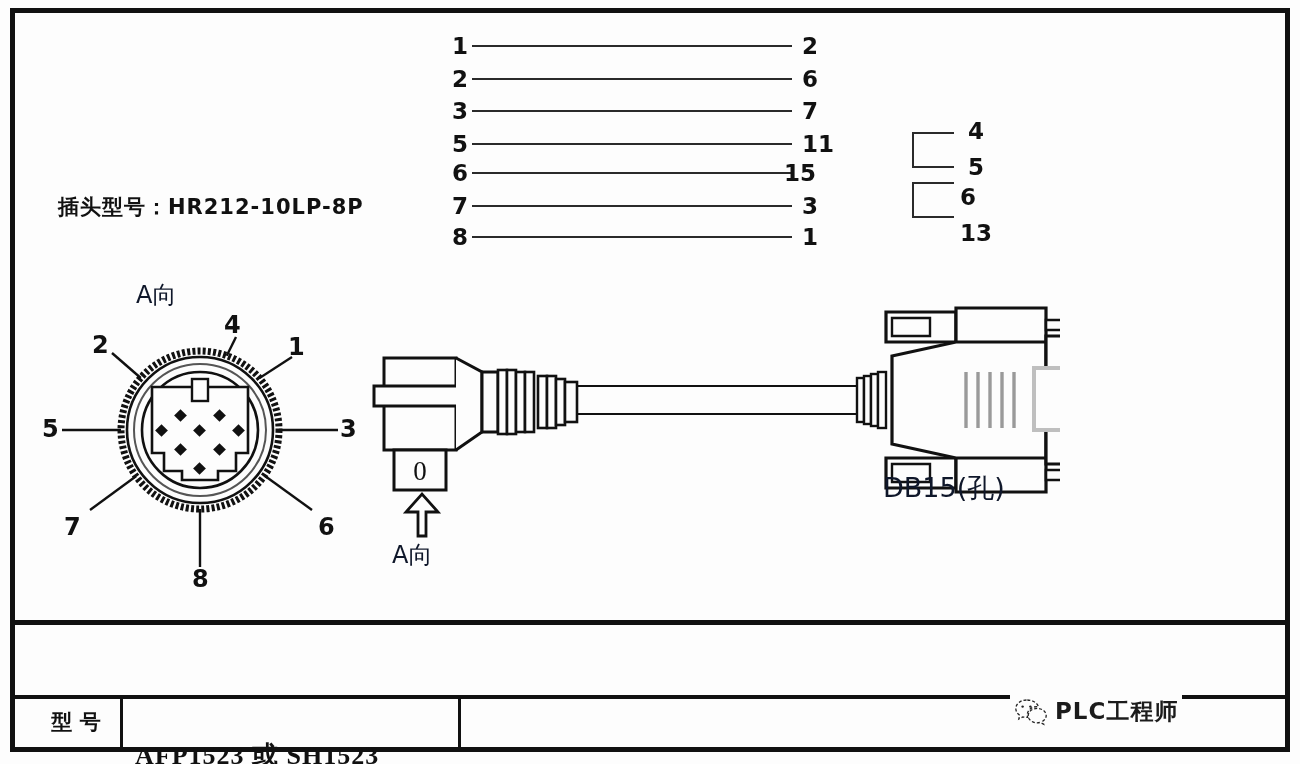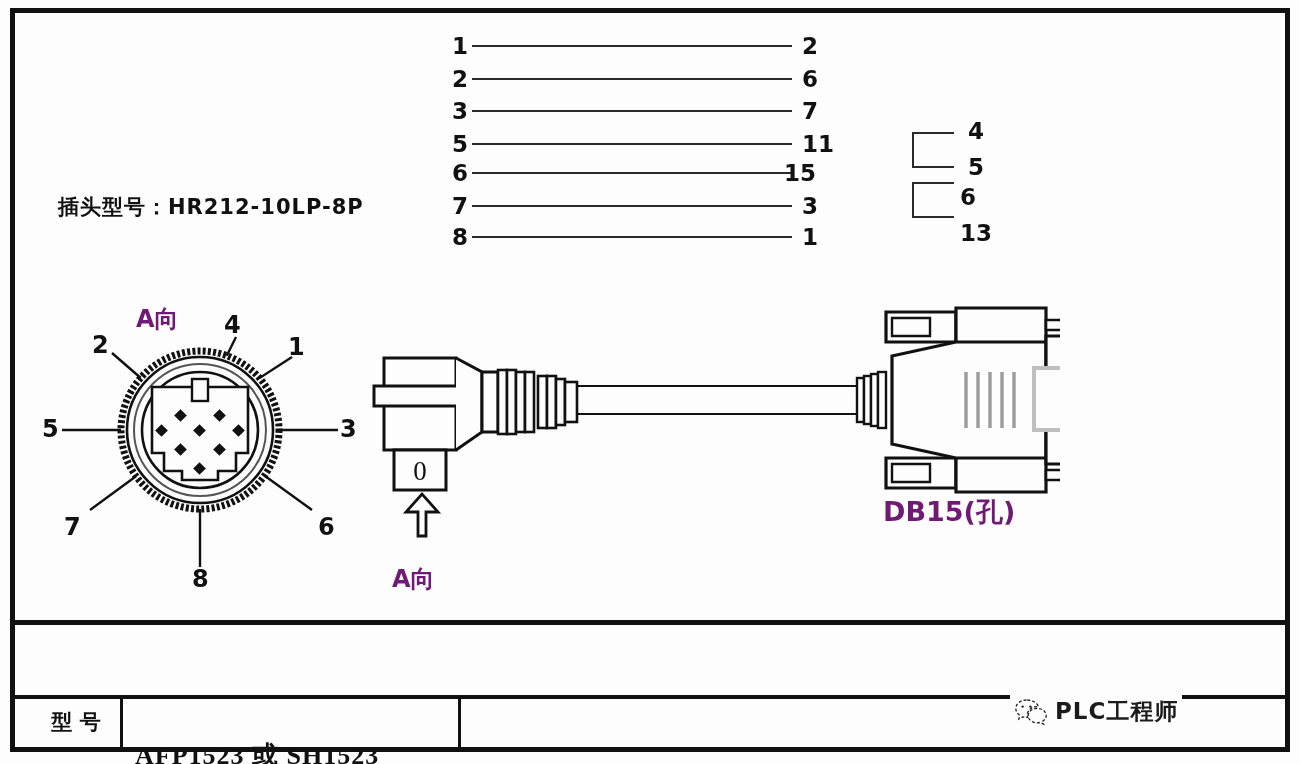--- a/index.html
+++ b/index.html
@@ -27,21 +27,21 @@
   
   .plug-model{position:absolute;left:58px;top:193px;font-size:21px;
               font-family:"DejaVu Sans","Liberation Sans",sans-serif;
               font-weight:bold;letter-spacing:1px;white-space:nowrap;color:#111;}
 
   
   .conn-wrap{position:absolute;left:40px;top:275px;width:320px;height:320px;}
   .label-bold{position:absolute;font-family:"DejaVu Sans",sans-serif;
               font-weight:bold;font-size:24px;color:#111;line-height:1;}
   .label-cn{position:absolute;font-family:"DejaVu Sans","Liberation Sans",sans-serif;
-            font-weight:bold;font-size:24px;color:#701a75;line-height:1;white-space:nowrap;margin-top:24px;}
+            font-weight:normal;font-size:24px;color:#0f172a;line-height:1;white-space:nowrap;}
 
   
   .cable-wrap{position:absolute;left:370px;top:300px;width:680px;height:280px;}
 
   
   .desc-text{position:absolute;left:45px;top:645px;font-size:22px;
              font-family:"DejaVu Sans","Liberation Sans",sans-serif;
              font-weight:bold;white-space:nowrap;color:#111;letter-spacing:0px;}
   .model-key{position:absolute;left:32px;top:708px;width:88px;text-align:center;
              font-size:21px;font-family:"DejaVu Sans","Liberation Sans",sans-serif;

